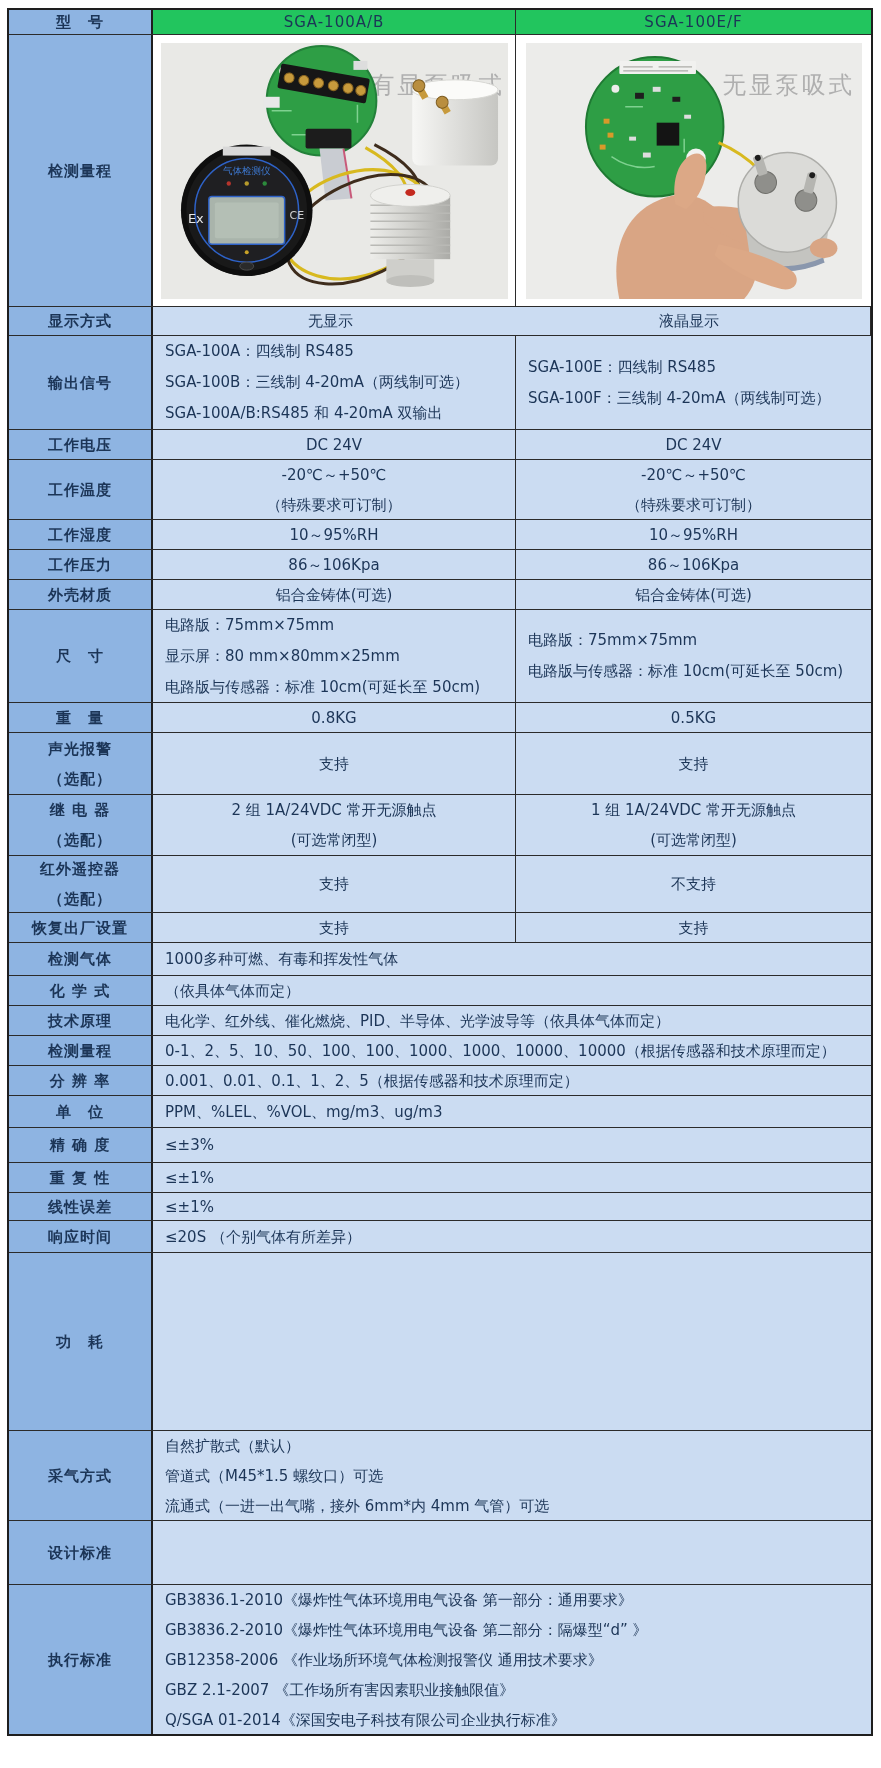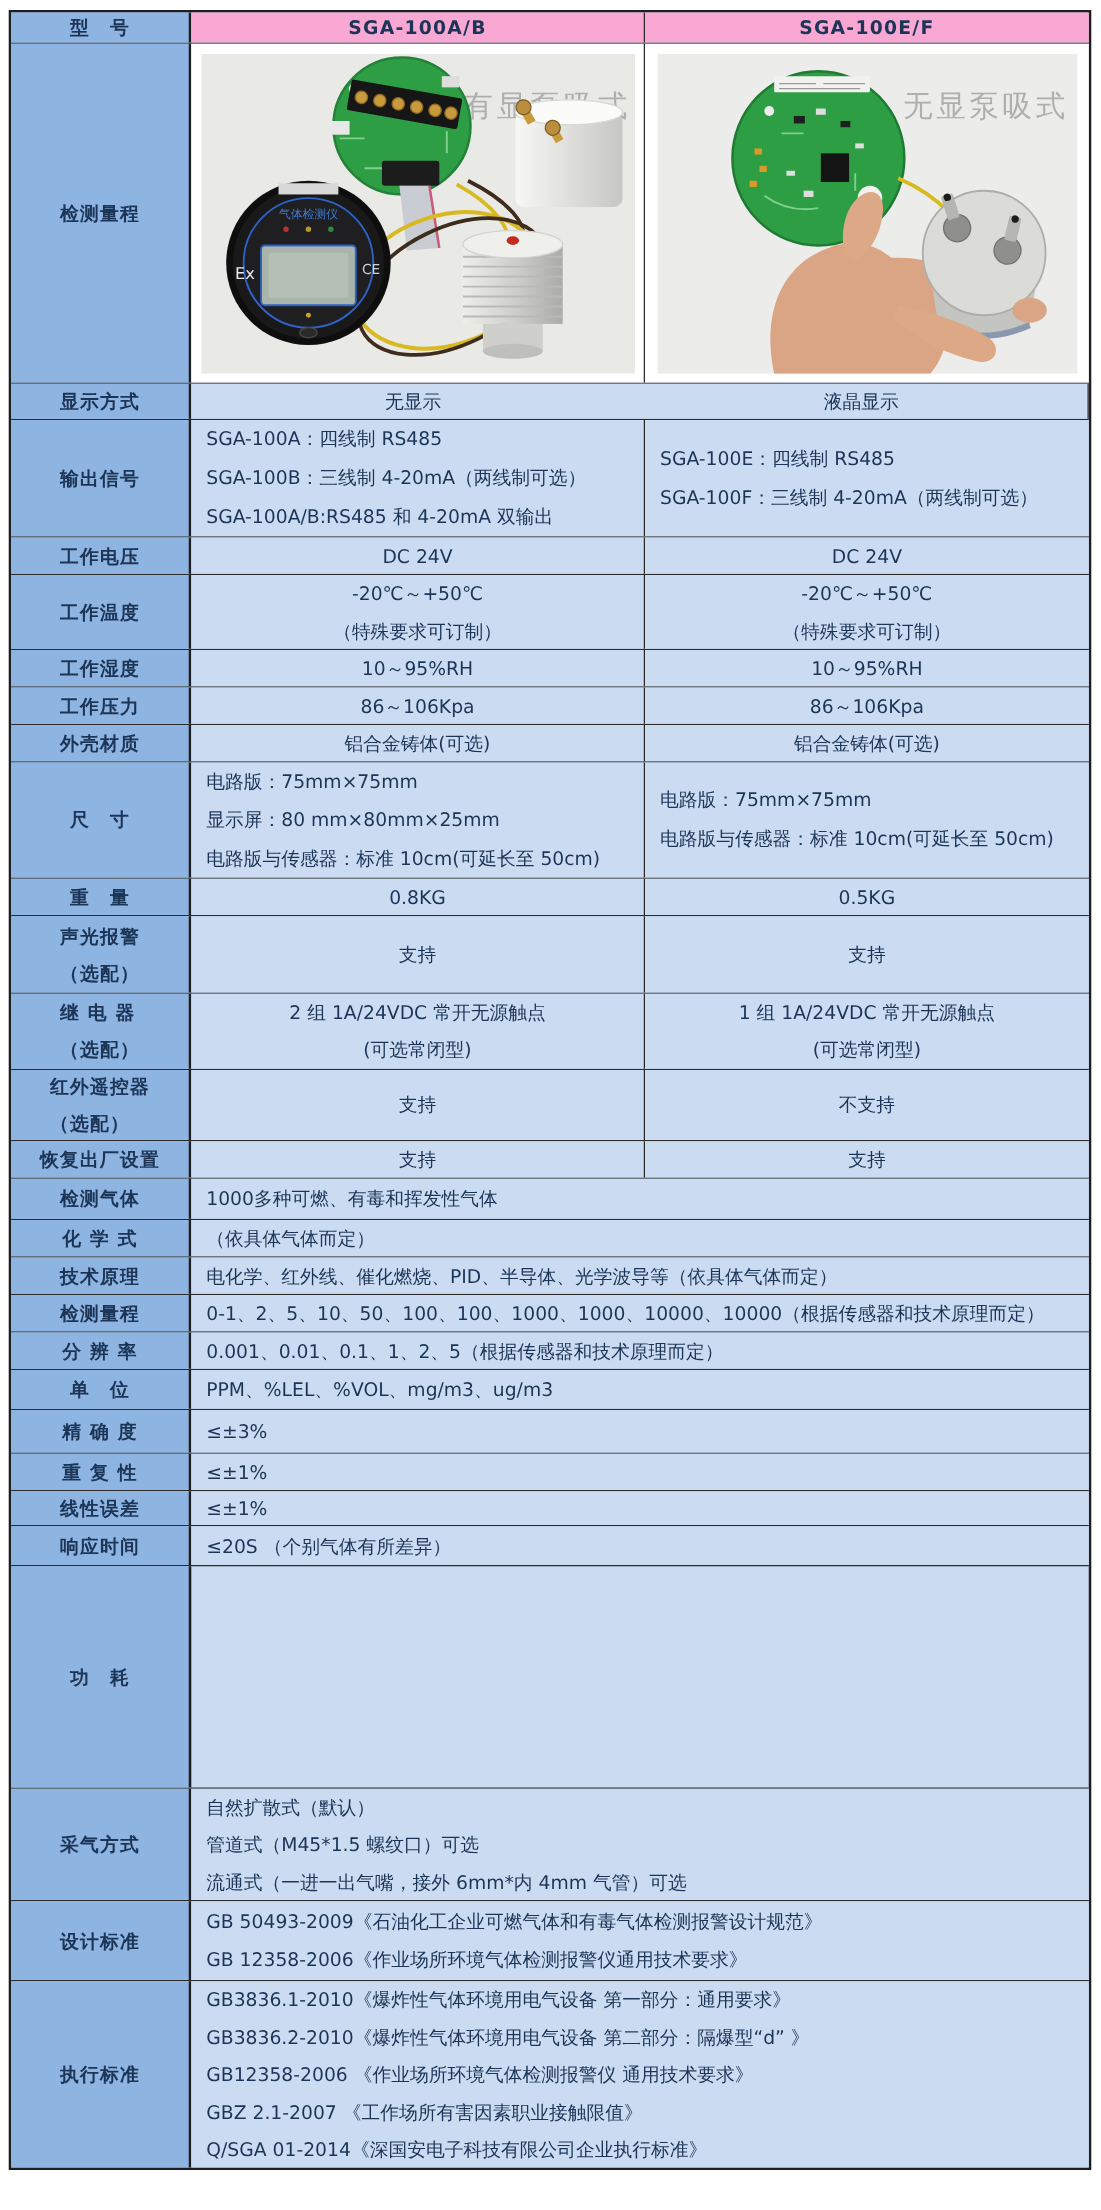--- a/index.html
+++ b/index.html
@@ -1,27 +1,27 @@
 <!DOCTYPE html>
 <html><head>
 <meta charset="utf-8">
 <style>
   html,body{margin:0;padding:0;background:#ffffff;}
   body{width:881px;height:1768px;position:relative;font-family:"DejaVu Sans",sans-serif;color:#1C3557;}
   .sheet{position:absolute;left:7px;top:8px;width:866px;border:2px solid #1E1E1E;background:#CBDCF2;box-sizing:border-box;}
   .row{display:flex;border-top:1px solid #2B2B2B;box-sizing:border-box;}
   .row:first-child{border-top:none;}
-  .lab{width:144px;flex:0 0 144px;background:#8EB4E2;border-right:2px solid #1E1E1E;display:flex;align-items:center;justify-content:center;font-weight:700;font-size:15px;white-space:pre-line;line-height:30px;letter-spacing:1px;box-sizing:border-box;}
+  .lab{width:144px;flex:0 0 144px;background:#8EB4E2;border-right:2px solid #1E1E1E;display:flex;align-items:center;justify-content:center;text-align:center;font-weight:700;font-size:15px;white-space:pre-line;line-height:30px;letter-spacing:1px;box-sizing:border-box;}
   .cell{background:#CBDCF2;display:flex;align-items:center;justify-content:center;text-align:center;font-size:15px;white-space:pre-line;line-height:30px;box-sizing:border-box;}
   .ca{width:363px;flex:0 0 363px;border-right:1px solid #2B2B2B;}
   .cb{flex:1;}
   .merged{flex:1;}
   .left{justify-content:flex-start;text-align:left;padding-left:12px;padding-right:6px;}
   .hdr .lab{line-height:normal;}
-  .hdr .cell{background:#f9a8d4;font-weight:700;letter-spacing:1px;}
+  .hdr .cell{background:#22c55e;font-weight:400;letter-spacing:1px;}
   .photo-cell{background:#ffffff;display:flex;align-items:center;justify-content:center;box-sizing:border-box;}
   .photo-cell svg{display:block;}
   text{font-family:"DejaVu Sans",sans-serif;}
 </style>
 </head>
 <body>
 
 <div class="sheet">
 
   <div class="row hdr" style="height:24px">
@@ -315,22 +315,20 @@
   <div class="row" style="height:90px">
     <div class="lab">采气方式</div>
     <div class="cell merged left">自然扩散式（默认）
 管道式（M45*1.5 螺纹口）可选
 流通式（一进一出气嘴，接外 6mm*内 4mm 气管）可选</div>
   </div>
 
 
   <div class="row" style="height:64px">
     <div class="lab">设计标准</div>
-    <div class="cell merged left" style="line-height:31px">GB 50493-2009《石油化工企业可燃气体和有毒气体检测报警设计规范》
-GB 12358-2006《作业场所环境气体检测报警仪通用技术要求》</div>
   </div>
 
   <div class="row" style="height:150px">
     <div class="lab">执行标准</div>
     <div class="cell merged left">GB3836.1-2010《爆炸性气体环境用电气设备 第一部分：通用要求》
 GB3836.2-2010《爆炸性气体环境用电气设备 第二部分：隔爆型“d”  》
 GB12358-2006 《作业场所环境气体检测报警仪 通用技术要求》
 GBZ 2.1-2007 《工作场所有害因素职业接触限值》
 Q/SGA 01-2014《深国安电子科技有限公司企业执行标准》</div>
   </div>

